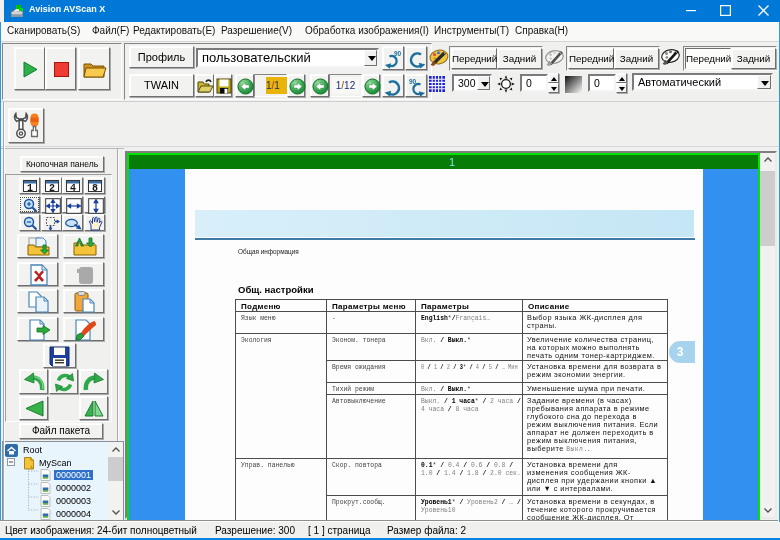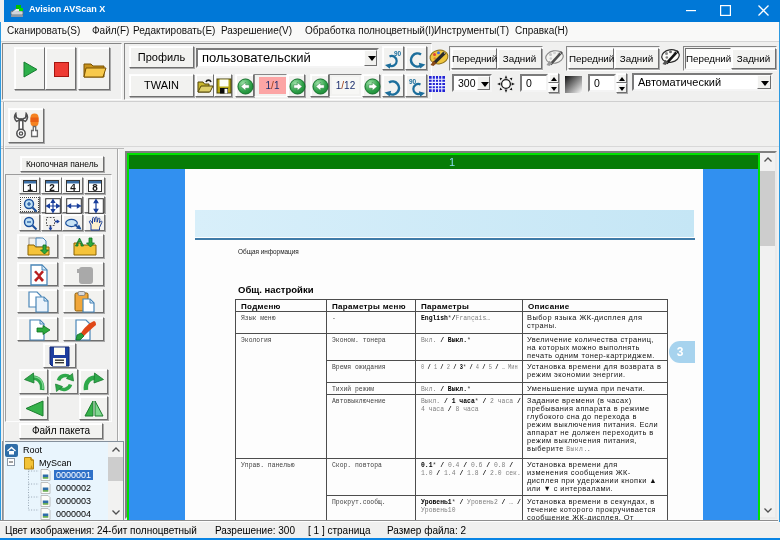--- a/index.html
+++ b/index.html
@@ -73,21 +73,21 @@
   <svg class="abs" style="left:754px;top:5px" width="11" height="11">
       <path d="M0.5 0.5 L10.5 10.5 M10.5 0.5 L0.5 10.5" stroke="#fff" stroke-width="1.3"></path>
     </svg>
 </div>
 
 <div id="menubar" class="abs">
   <span style="left:6px">Сканировать(S)</span>
   <span style="left:91px">Файл(F)</span>
   <span style="left:132px">Редактировать(E)</span>
   <span style="left:220px">Разрешение(V)</span>
-  <span style="left:304px">Обработка полноцветный(I)</span>
+  <span style="left:304px">Обработка изображения(I)</span>
   <span style="left:433px">Инструменты(T)</span>
   <span style="left:514px">Справка(H)</span>
 </div>
 
 <div id="toolbar" class="abs">
 
   <div class="abs sunken" style="left:1px;top:1px;width:120px;height:57px"></div>
   <div class="abs b3d" style="left:13px;top:5px;width:31px;height:43px">
     <svg class="abs" style="left:7px;top:13px" width="17" height="17">
         <polygon points="2,1 15,8.5 2,16" fill="#2db04a" stroke="#157c2e" stroke-width="1"></polygon>
@@ -135,21 +135,21 @@
             <stop offset="0" stop-color="#9fe0a8"></stop>
             <stop offset="0.55" stop-color="#2fa349"></stop>
             <stop offset="1" stop-color="#147a2e"></stop>
           </radialGradient>
         </defs>
         <circle cx="9" cy="9" r="8" fill="url(#gb)" stroke="#0c6b24" stroke-width="1"></circle>
         <path d="M13 7.2 L9.2 7.2 L9.2 4.6 L4 9 L9.2 13.4 L9.2 10.8 L13 10.8 Z" fill="#fff" stroke="#0c6b24" stroke-width="0.5"></path>
       </svg>
     </div>
   <div class="abs sunken" style="left:253px;top:32px;width:33px;height:23px;background:#f2f2f0">
-      <div class="abs" style="left:4px;top:2px;width:27px;height:17px;background:#fca5a5;text-align:center;font-size:10px;line-height:17px;color:#1c2f6e">1<span style="color:#a04018">/</span>1</div>
+      <div class="abs" style="left:11px;top:2px;width:27px;height:17px;background:#eab308;text-align:left;font-size:10px;line-height:17px;color:#1c2f6e">1<span style="color:#a04018">/</span>1</div>
     </div>
   <div class="abs b3d" style="left:286px;top:32px;width:18px;height:23px">
       <svg class="abs" style="left:1px;top:3px" width="17" height="17" viewBox="0 0 18 18">
         <circle cx="9" cy="9" r="8" fill="url(#gb)" stroke="#0c6b24" stroke-width="1"></circle>
         <path d="M5 7.2 L8.8 7.2 L8.8 4.6 L14 9 L8.8 13.4 L8.8 10.8 L5 10.8 Z" fill="#fff" stroke="#0c6b24" stroke-width="0.5"></path>
       </svg>
     </div>
   <div class="abs b3d" style="left:309px;top:32px;width:19px;height:23px">
       <svg class="abs" style="left:1px;top:3px" width="17" height="17" viewBox="0 0 18 18">
         <defs>

